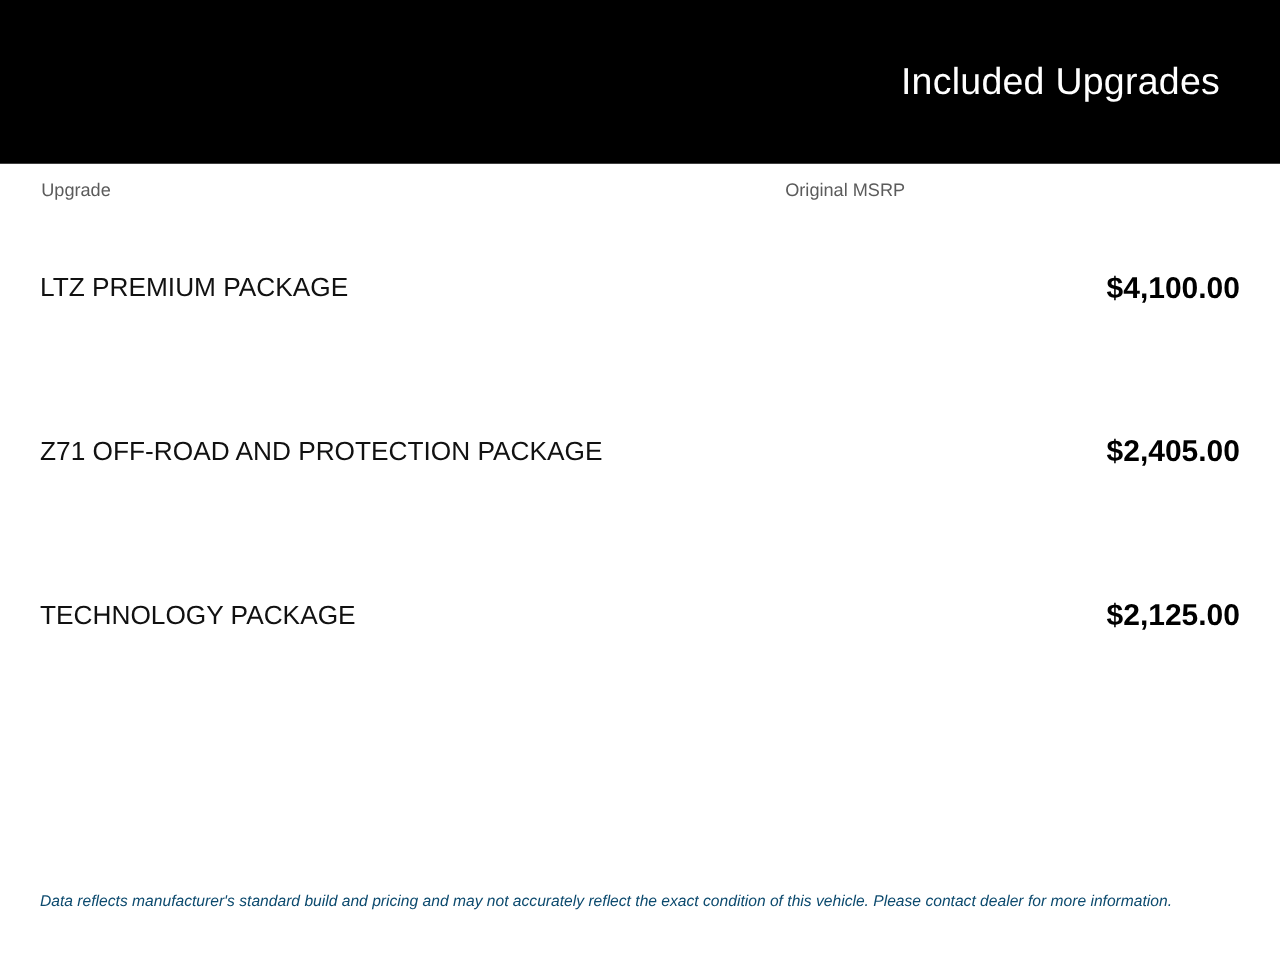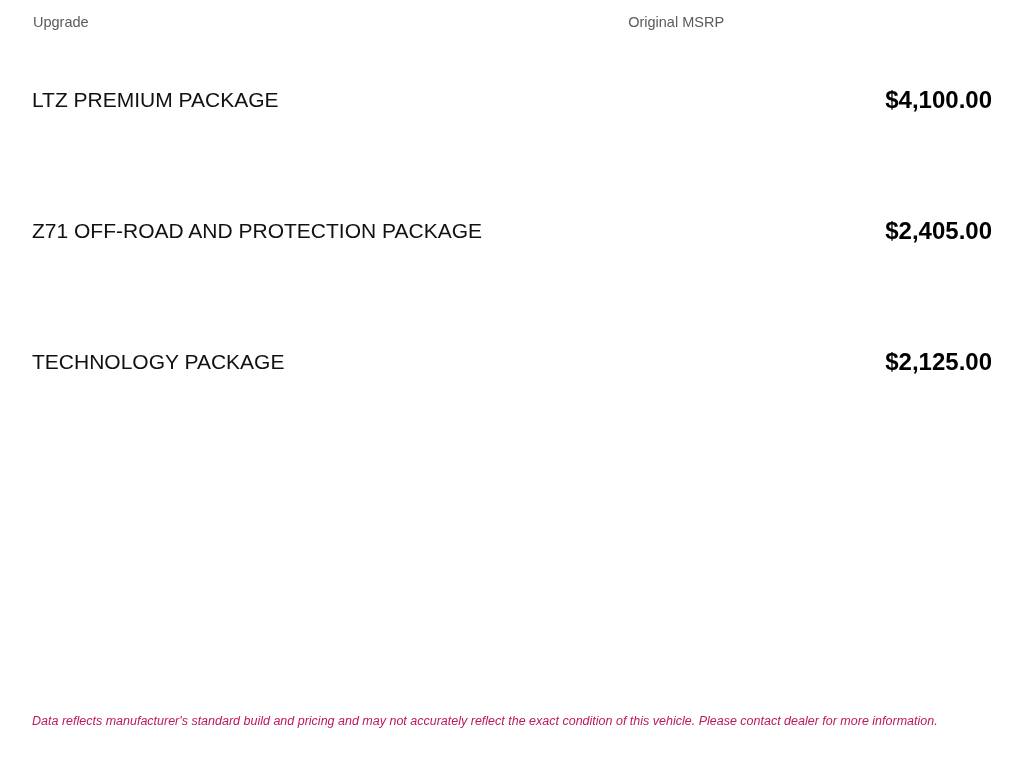--- a/index.html
+++ b/index.html
@@ -85,30 +85,33 @@
     height: 131px;
     white-space: nowrap;
   }
   .footnote-wrap {
     padding: 0 32px;
     box-sizing: border-box;
   }
   .footnote {
     font-size: 12.5px;
     font-style: italic;
-    color: #be185d;
+    color: #0c4a6e;
     line-height: 1.4;
     padding-bottom: 38px;
   }
 </style>
 </head>
 <body>
 
 <div class="page">
 
+  <div class="header">
+    <div class="header-title">Included Upgrades</div>
+  </div>
 
   <div class="content">
     <table class="table">
       <colgroup>
         <col style="width:62%">
         <col style="width:38%">
       </colgroup>
       <thead>
         <tr>
           <th class="col-head left">Upgrade</th>

